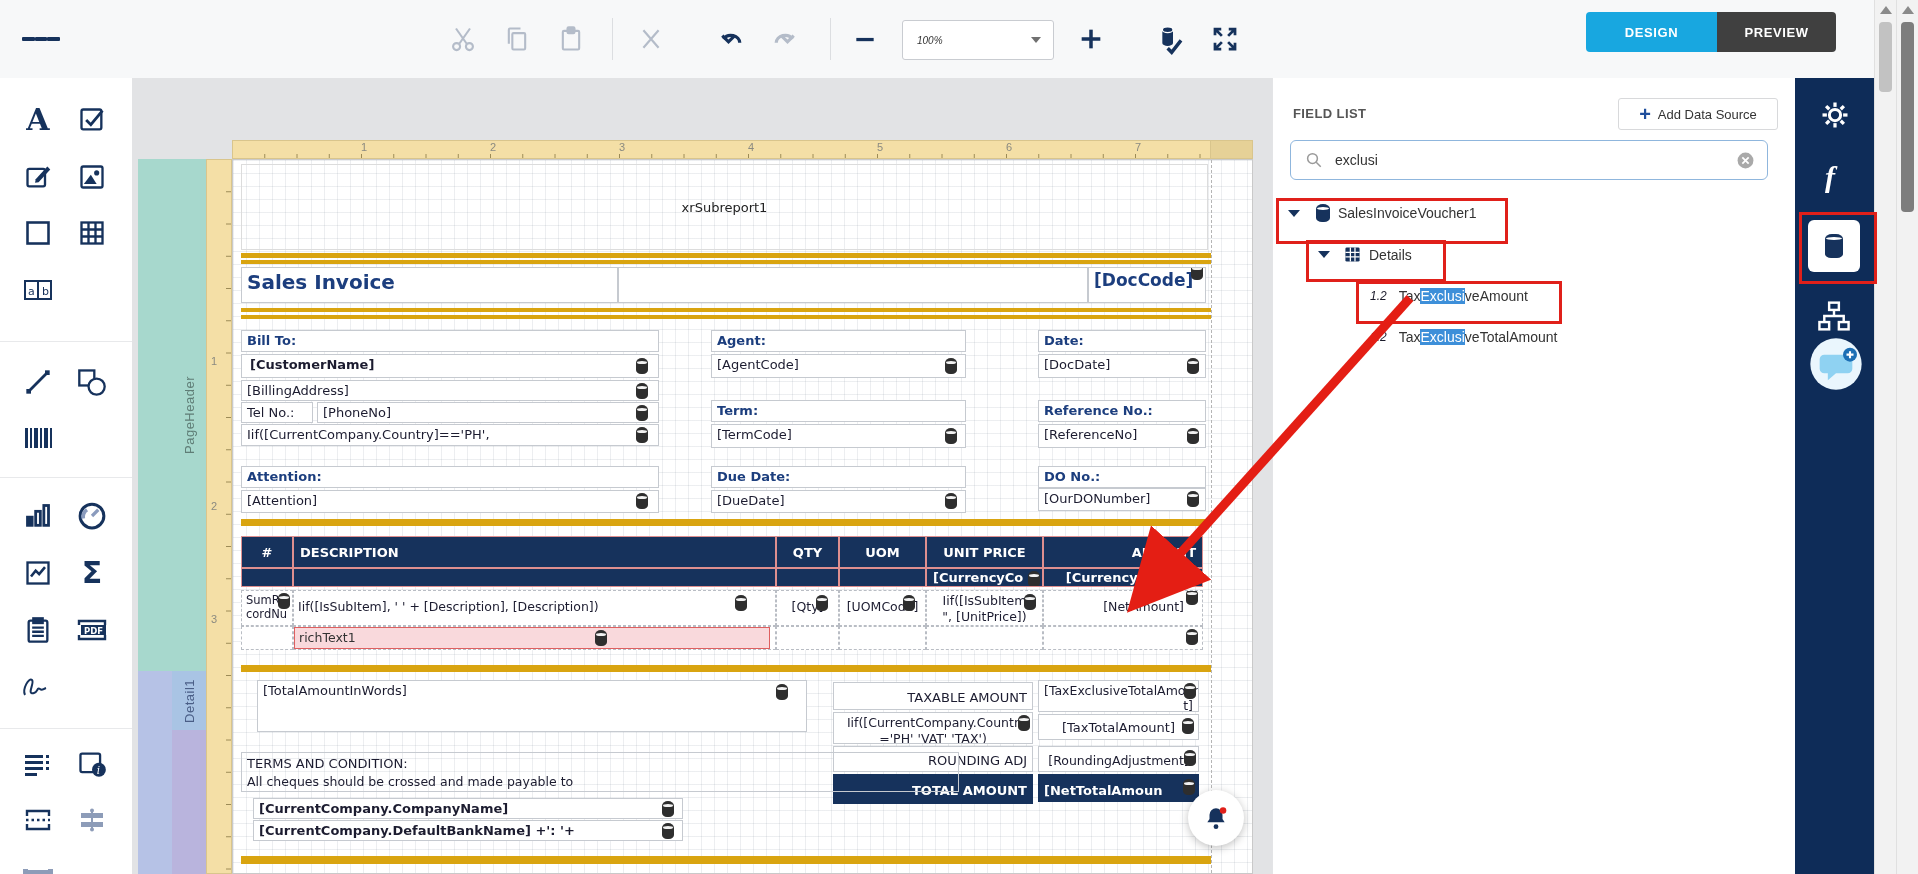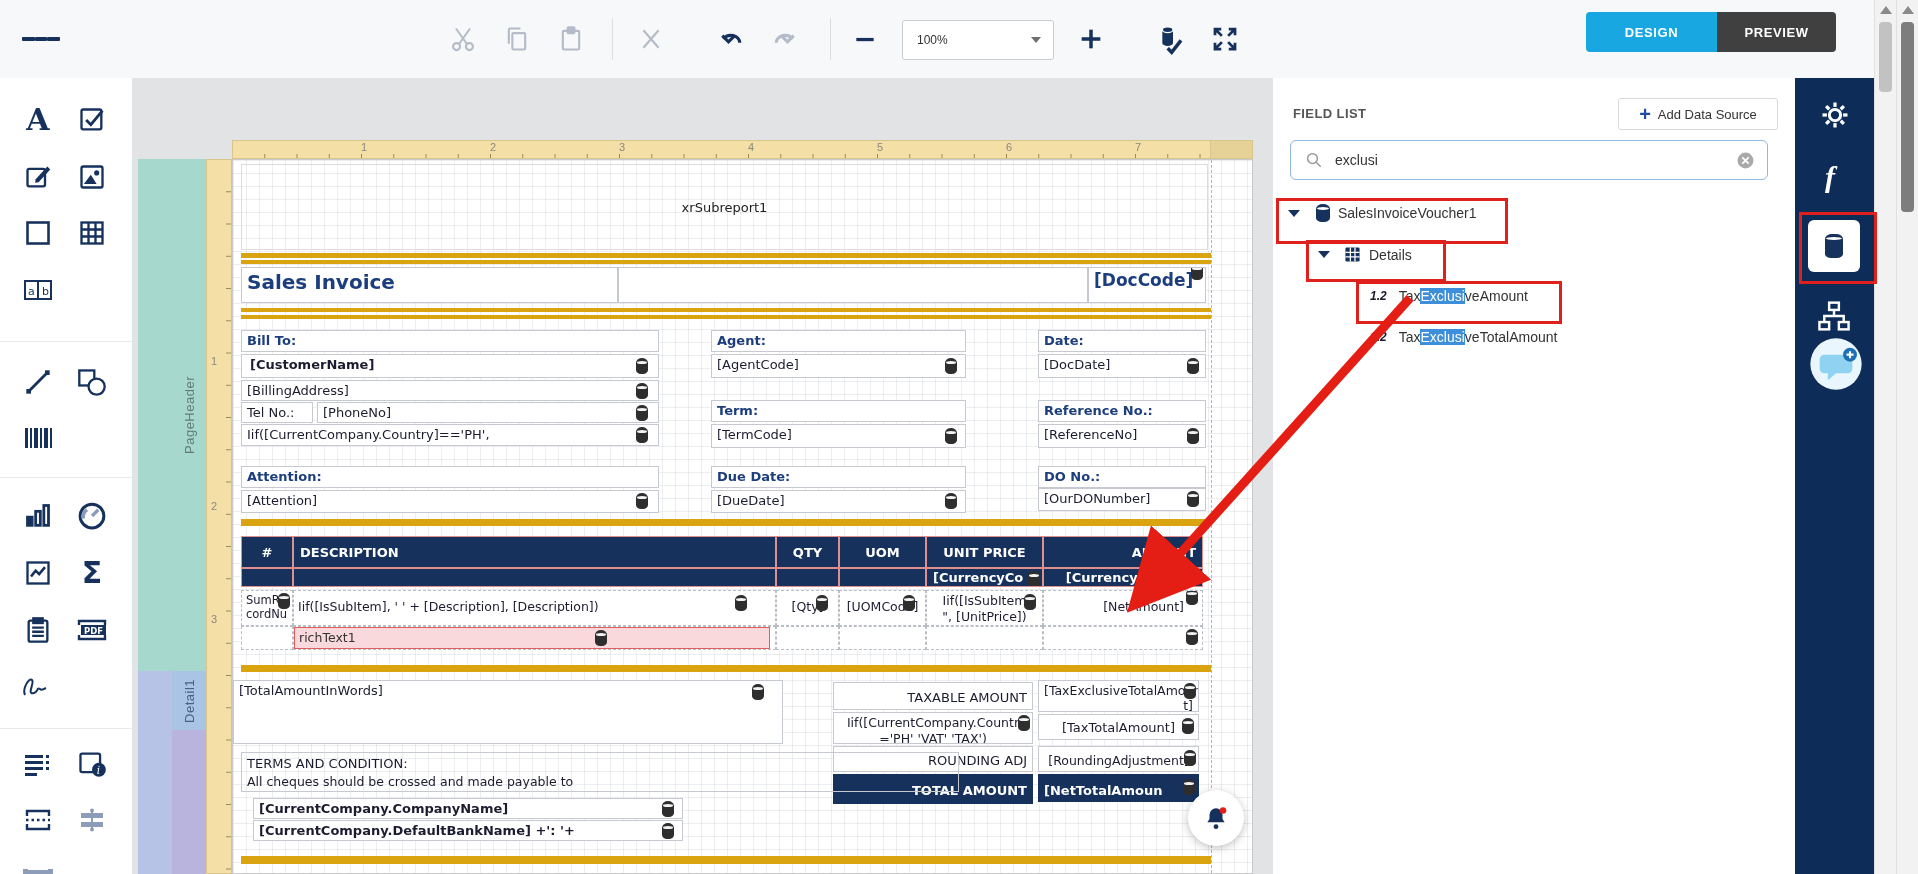--- a/index.html
+++ b/index.html
@@ -4,21 +4,21 @@
 <style>
   html,body{margin:0;padding:0;}
   #app{position:relative;width:1918px;height:874px;background:#f7f8f9;font-family:"Liberation Sans",sans-serif;overflow:hidden;}
   .abs{position:absolute;}
   
   #topbar{position:absolute;left:0;top:0;width:1918px;height:78px;background:#f7f8f9;border-bottom:1px solid #e3e4e6;}
   .tsep{position:absolute;top:18px;width:1px;height:42px;background:#dcdee1;}
   .ticon{position:absolute;top:20px;width:38px;height:38px;display:flex;align-items:center;justify-content:center;}
   .burger span{display:block;width:26px;height:4px;background:#16325c;border-radius:1px;margin:2.5px 0;}
   .zoombox{position:absolute;left:902px;top:20px;width:150px;height:38px;background:#fff;border:1px solid #c9ccd1;border-radius:3px;display:flex;align-items:center;}
-  .zoombox .zval{font-size:12px;color:#333;padding-left:14px;flex:1;}
+  .zoombox .zval{font-size:10px;color:#333;padding-left:14px;flex:1;font-style:italic;}
   .zcaret{width:0;height:0;border-left:5px solid transparent;border-right:5px solid transparent;border-top:6px solid #707070;margin-right:12px;}
   .modebtn{position:absolute;top:12px;height:40px;display:flex;align-items:center;justify-content:center;color:#fff;font-size:13px;font-weight:bold;letter-spacing:.6px;}
   
   #lefttools{position:absolute;left:0;top:78px;width:132px;height:796px;background:#ffffff;border-right:1px solid #e6e7e9;}
   .tool{position:absolute;width:40px;height:40px;display:flex;align-items:center;justify-content:center;}
   .ldiv{position:absolute;left:0;width:132px;height:1px;background:#e8e9eb;}
   .glyphA{font-family:"DejaVu Serif",serif;font-size:30px;font-weight:bold;color:#16325c;line-height:1;}
   .glyphS{font-family:"DejaVu Sans",sans-serif;font-size:30px;font-weight:bold;color:#16325c;line-height:1;}
   
   #canvas{position:absolute;left:132px;top:78px;width:1140px;height:796px;background:#e2e3e5;overflow:hidden;}
@@ -44,21 +44,21 @@
   
   #fieldpanel{position:absolute;left:1272px;top:78px;width:523px;height:796px;background:#fff;border-left:1px solid #e3e4e6;}
   #addbtn{position:absolute;left:1618px;top:98px;width:158px;height:30px;border:1px solid #d8d9db;border-radius:3px;background:#fff;display:flex;align-items:center;justify-content:center;gap:7px;font-size:13px;color:#333;}
   #addbtn .plus{color:#1f4e9c;font-size:20px;font-weight:bold;line-height:1;}
   #searchbox{position:absolute;left:1290px;top:140px;width:476px;height:38px;border:1px solid #8fb6dd;border-radius:6px;background:#fff;display:flex;align-items:center;}
   #searchbox input{border:none;outline:none;font-size:14px;color:#333;flex:1;font-family:"Liberation Sans",sans-serif;background:transparent;}
   .treerow{position:absolute;display:flex;align-items:center;gap:8px;font-size:14px;color:#333;}
   .caret{width:0;height:0;border-left:6px solid transparent;border-right:6px solid transparent;border-top:7px solid #16325c;}
   .dbnavy{position:relative;width:14px;height:18px;background:#16325c;border-radius:7px 7px 6px 6px/5px 5px 4px 4px;}
   .dbnavy:after{content:"";position:absolute;left:1px;right:1px;top:3px;height:3px;background:#fff;border-radius:50%;}
-  .num12{font-size:12px;font-weight:bold;color:#1a1a2a;font-style:italic;}
+  .num12{font-size:12px;font-weight:normal;color:#1a1a2a;font-style:italic;}
   .hl{background:#3d8fd9;color:#fff;}
   .redbox{position:absolute;border:3px solid #e0201a;}
   
   #rail{position:absolute;left:1795px;top:78px;width:79px;height:796px;background:#0e2c58;}
   .fx{font-family:"Liberation Serif",serif;font-style:italic;font-weight:bold;font-size:30px;color:#fff;}
   
   .sblane{position:absolute;top:0;height:874px;background:#f2f2f2;border-left:1px solid #e0e0e0;}
   .sbarrow{position:absolute;width:0;height:0;border-left:6px solid transparent;border-right:6px solid transparent;border-bottom:8px solid #8a8a8a;}
   .sbthumb{position:absolute;border-radius:4px;}
   
@@ -436,21 +436,21 @@
       </div>
       <div class="dc" style="left:543px;top:466px;width:63px;height:24px;"></div>
       <div class="dc" style="left:606px;top:466px;width:87px;height:24px;"></div>
       <div class="dc" style="left:693px;top:466px;width:117px;height:24px;"></div>
       <div class="dc" style="left:810px;top:466px;width:160px;height:24px;">
           <span class="db" style="right:4px;top:2px;"></span>
         </div>
 
       <div class="gold" style="left:8px;top:505px;width:970px;height:7px;"></div>
 
-      <div class="bx" style="left:0;top:520px;width:550px;height:64px;"><span>[TotalAmountInWords]</span><span class="db" style="right:18px;top:3px;"></span></div>
+      <div class="bx" style="left:24px;top:520px;width:550px;height:52px;"><span>[TotalAmountInWords]</span><span class="db" style="right:18px;top:3px;"></span></div>
 
       <div class="bx" style="left:600px;top:522px;width:200px;height:28px;text-align:right;padding-top:7px;"><span>TAXABLE AMOUNT</span></div>
       <div class="bx" style="left:805px;top:520px;width:161px;height:32px;text-align:right;line-height:1.2;white-space:normal;font-size:12.5px;"><span>[TaxExclusiveTotalAmoun</span><br><span>t]</span><span class="db" style="right:2px;top:2px;"></span></div>
 
       <div class="bx" style="left:600px;top:552px;width:200px;height:32px;text-align:center;line-height:1.25;font-size:12.5px;white-space:normal;"><span>Iif([CurrentCompany.Countr</span><br><span>='PH'  'VAT'  'TAX')</span><span class="db" style="right:2px;top:2px;"></span></div>
       <div class="bx" style="left:805px;top:554px;width:161px;height:26px;text-align:center;padding-top:5px;"><span>[TaxTotalAmount]</span><span class="db" style="right:4px;top:3px;"></span></div>
 
       <div class="bx" style="left:600px;top:586px;width:200px;height:26px;text-align:right;padding-top:6px;"><span>ROUNDING ADJ</span></div>
       <div class="bx" style="left:805px;top:586px;width:161px;height:26px;text-align:center;padding-top:6px;font-size:12.5px;"><span>[RoundingAdjustment]</span><span class="db" style="right:2px;top:3px;"></span></div>
 

